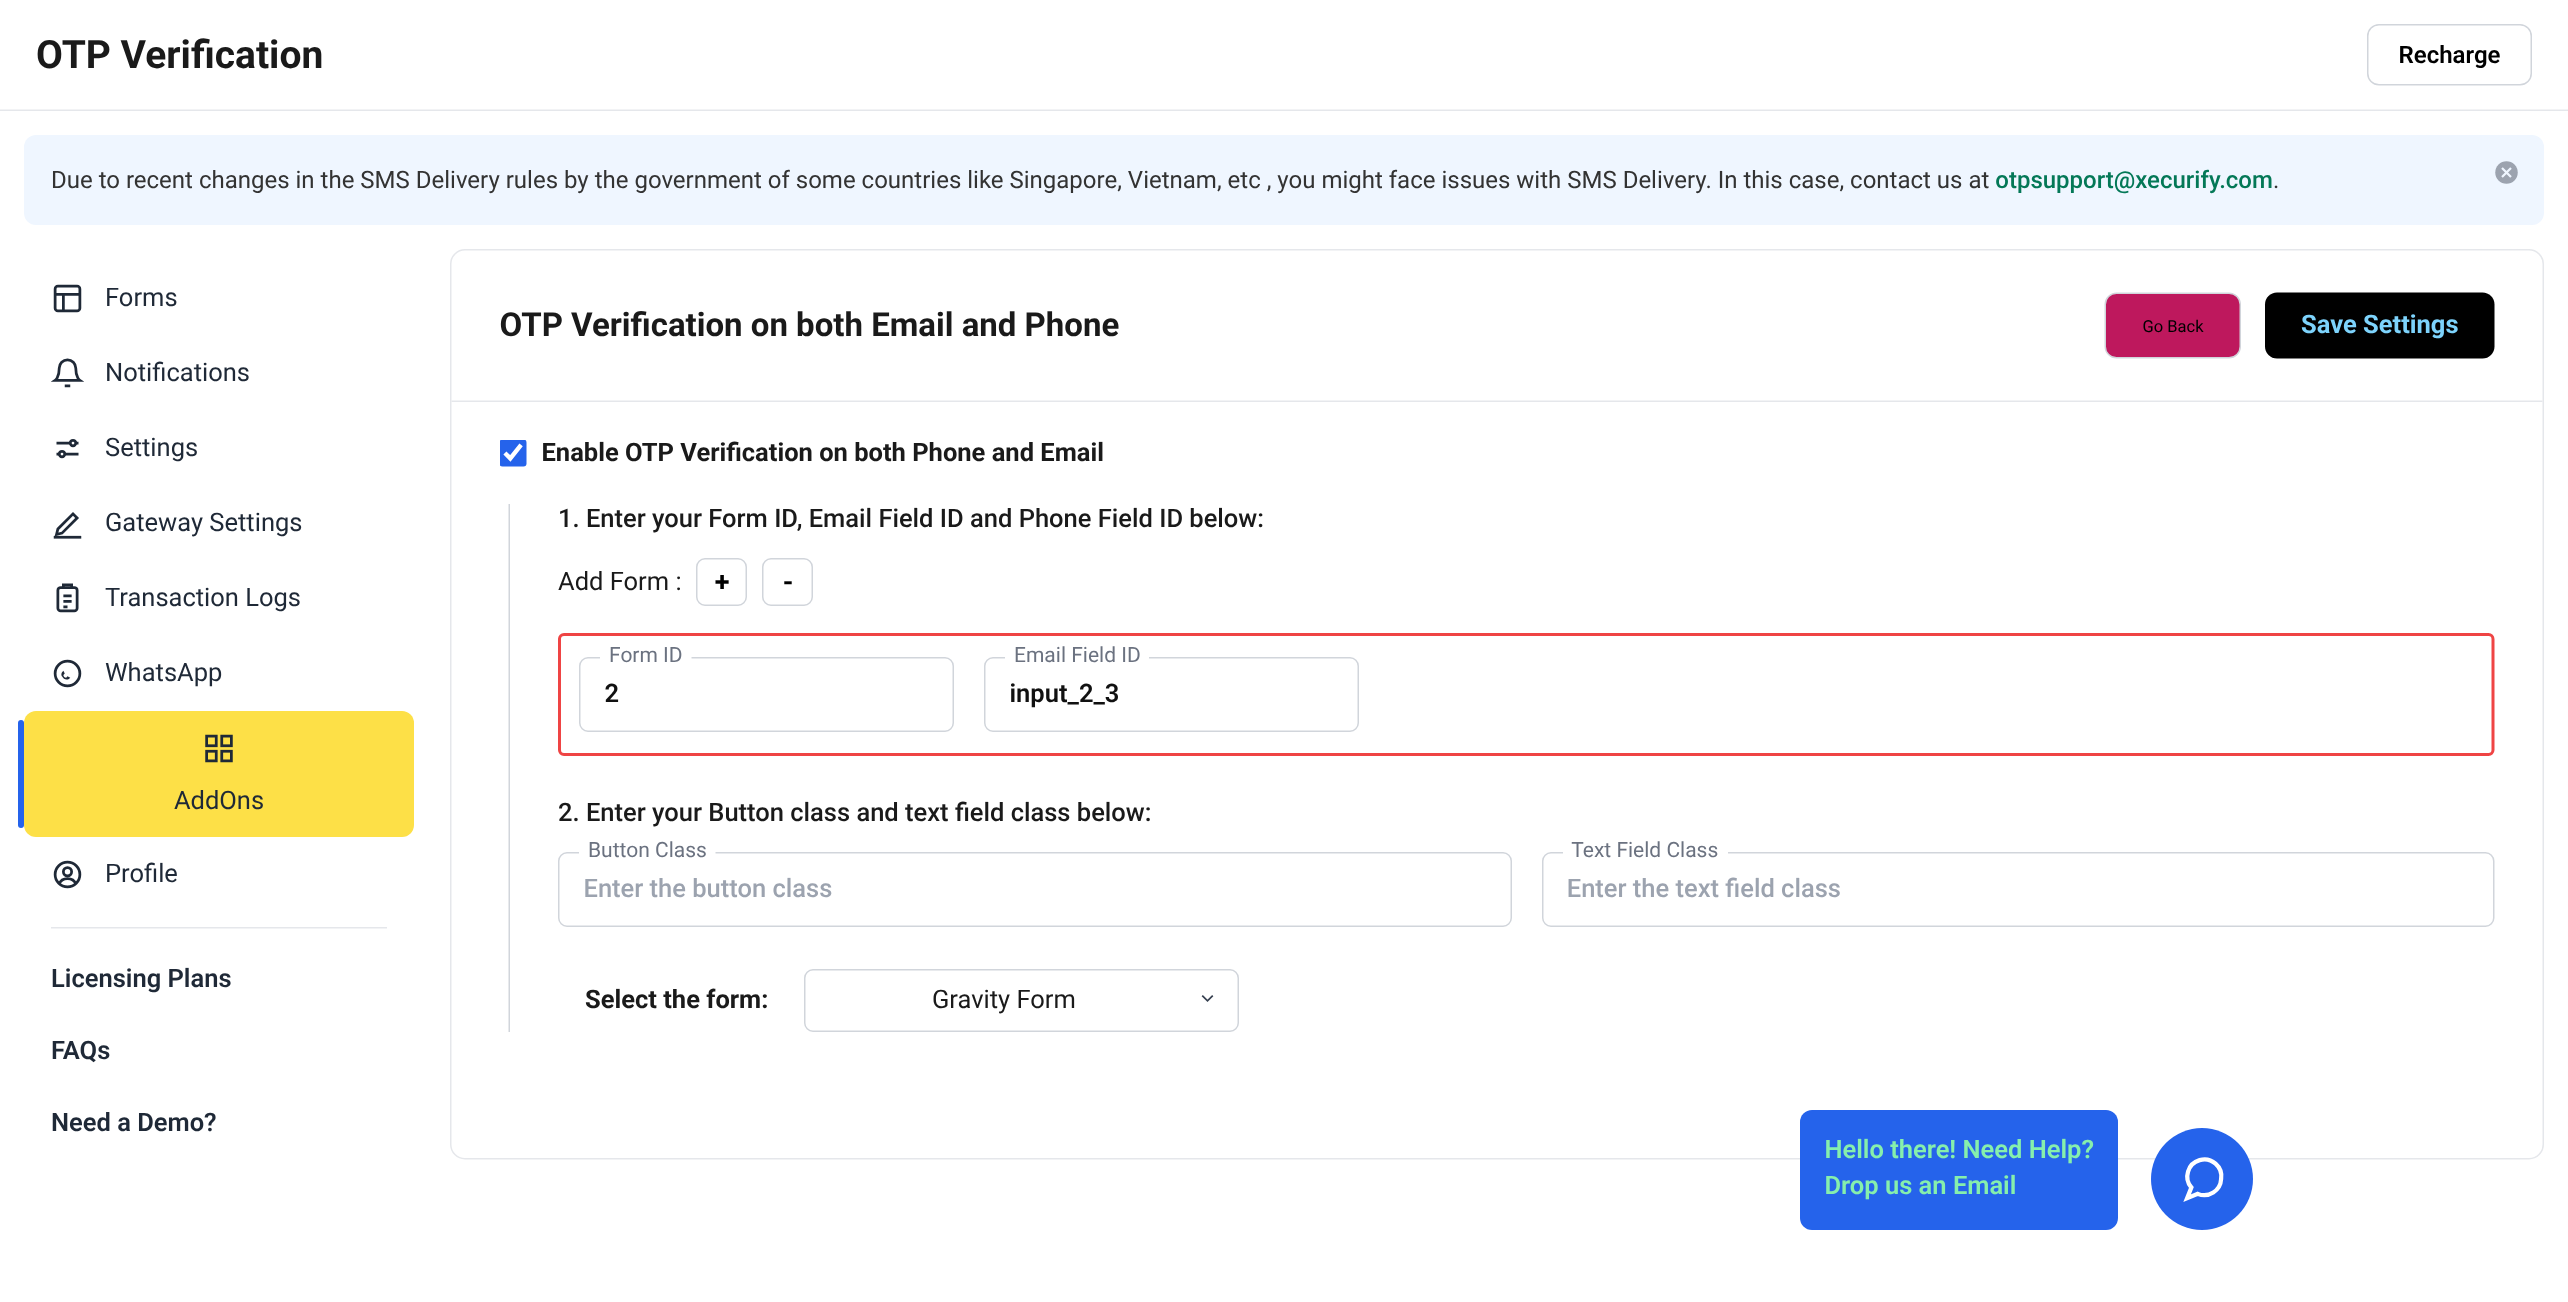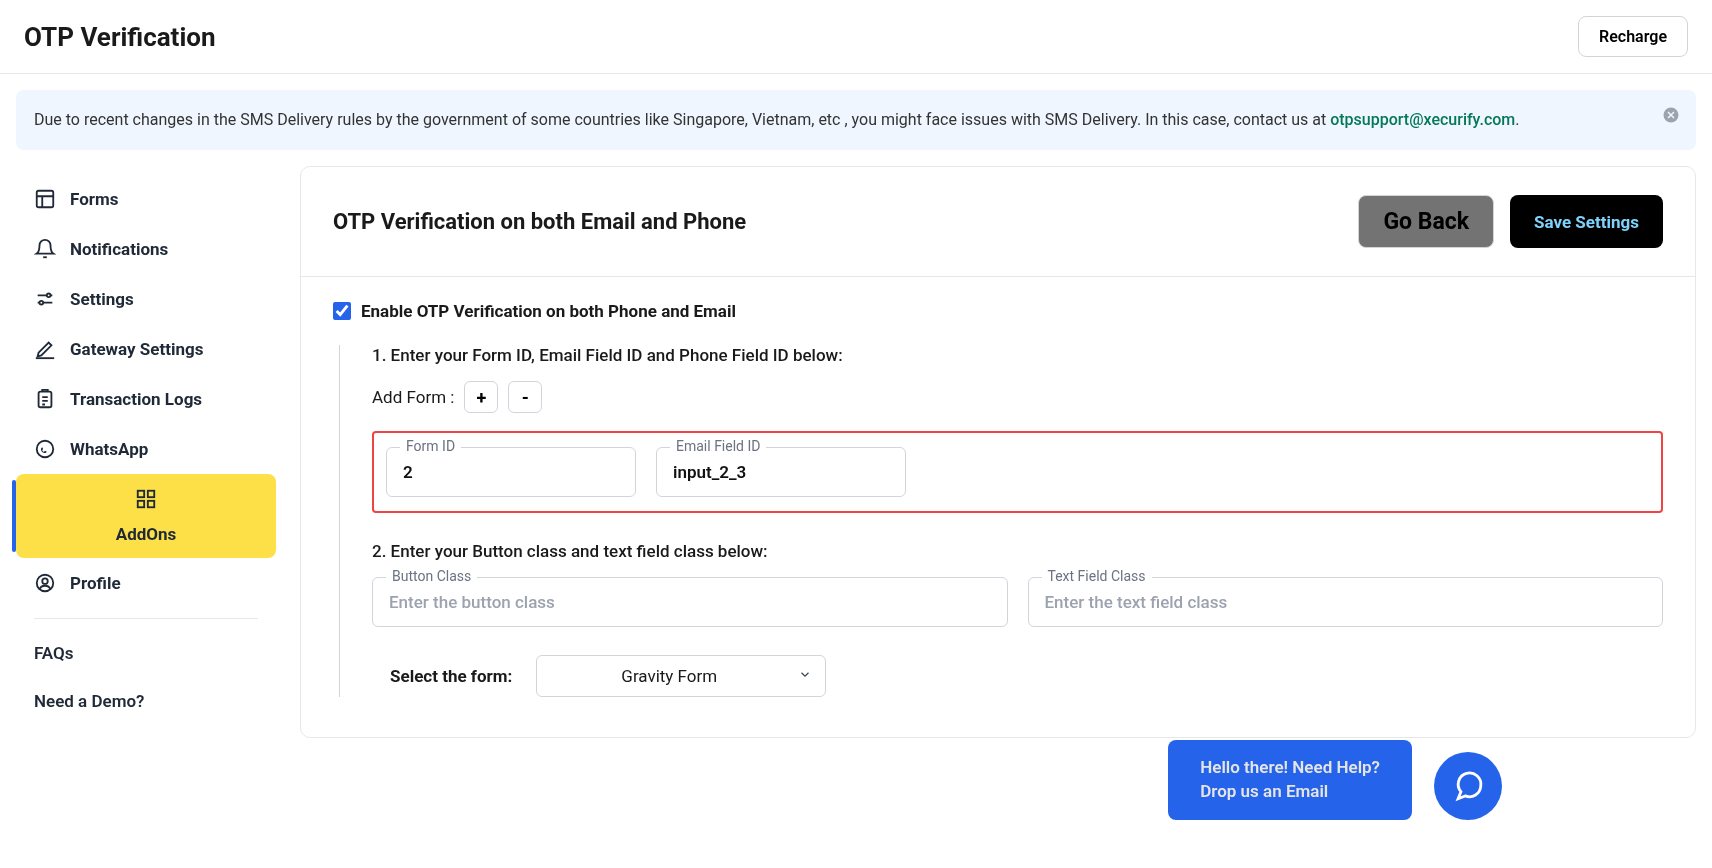--- a/index.html
+++ b/index.html
@@ -8,31 +8,31 @@
 .header h1 { font-size: 26px; font-weight: 700; }
 .header-right { display: flex; align-items: center; gap: 12px; }
 .quota-pill { display: flex; align-items: center; border: 1px solid #e5e7eb; border-radius: 999px; padding: 6px 10px 6px 16px; font-size: 15px; color: #333; gap: 8px; }
 .refresh-btn { width: 28px; height: 28px; border-radius: 50%; border: 1px solid #d1d5db; background: #fff; display: flex; align-items: center; justify-content: center; cursor: pointer; }
 .recharge-btn { border: 1px solid #d1d5db; background: #fff; border-radius: 8px; padding: 10px 20px; font-size: 16px; font-weight: 600; cursor: pointer; }
 .alert { background: #eff6ff; border-radius: 8px; margin: 16px 16px; padding: 18px 48px 18px 18px; position: relative; font-size: 16px; color: #333; line-height: 1.5; }
 .alert a { color: #047857; text-decoration: none; font-weight: 500; }
 .alert-close { position: absolute; right: 16px; top: 16px; color: #9ca3af; cursor: pointer; }
 .layout { display: flex; padding: 0 16px 40px; gap: 24px; }
 .sidebar { width: 260px; padding-top: 8px; }
-.nav-item { display: flex; align-items: center; gap: 14px; padding: 14px 18px; border-radius: 8px; font-size: 17px; font-weight: 700; color: #1f2937; cursor: pointer; position: relative; }
+.nav-item { display: flex; align-items: center; gap: 14px; padding: 14px 18px; border-radius: 8px; font-size: 17px; font-weight: 400; color: #1f2937; cursor: pointer; position: relative; }
 .nav-item.active { background: #fde047; flex-direction: column; }
 .nav-item.active::before { content: ""; position: absolute; left: -4px; top: 6px; bottom: 6px; width: 4px; background: #2563eb; border-radius: 2px; }
 .nav-icon { width: 22px; height: 22px; flex-shrink: 0; }
 .sidebar-divider { height: 1px; background: #e5e7eb; margin: 10px 18px; }
 .sidebar-link { padding: 14px 18px; font-size: 17px; font-weight: 600; color: #1f2937; cursor: pointer; }
 .main { flex: 1; border: 1px solid #e5e7eb; border-radius: 10px; background: #fff; }
 .main-header { display: flex; align-items: center; justify-content: space-between; padding: 28px 32px; border-bottom: 1px solid #e5e7eb; }
 .main-header h2 { font-size: 22px; font-weight: 700; }
 .main-header-actions { display: flex; gap: 16px; }
-.btn-outline { border: 1px solid #d1d5db; background: #737373; border-radius: 8px; padding: 12px 24px; font-size: 23px; font-weight: 700; cursor: pointer; }
+.btn-outline { border: 1px solid #d1d5db; background: #be185d; border-radius: 8px; padding: 12px 24px; font-size: 11px; font-weight: 400; cursor: pointer; }
 .btn-primary { background: #000; color: #7dd3fc; border: none; border-radius: 8px; padding: 12px 24px; font-size: 17px; font-weight: 700; cursor: pointer; }
 .main-body { padding: 24px 32px 40px; }
 .checkbox-row { display: flex; align-items: center; gap: 10px; margin-bottom: 24px; }
 .checkbox-row input { width: 18px; height: 18px; accent-color: #2563eb; }
 .checkbox-row label { font-size: 17px; font-weight: 700; }
 .steps { border-left: 1px solid #d1d5db; padding-left: 32px; margin-left: 6px; }
 .step-title { font-size: 17px; font-weight: 500; margin-bottom: 16px; }
 .add-form-row { display: flex; align-items: center; gap: 10px; margin-bottom: 18px; font-size: 17px; }
 .small-btn { width: 34px; height: 32px; border: 1px solid #d1d5db; background: #fff; border-radius: 6px; font-size: 18px; font-weight: 700; cursor: pointer; }
 .highlight-box { border: 2px solid #ef4444; border-radius: 4px; padding: 14px 12px; display: flex; gap: 20px; margin-bottom: 28px; }
@@ -41,21 +41,21 @@
 .floating-label { position: absolute; top: -9px; left: 14px; background: #fff; padding: 0 6px; font-size: 14px; color: #6b7280; }
 .text-input { width: 100%; border: 1px solid #d1d5db; border-radius: 6px; padding: 14px 16px; font-size: 17px; font-weight: 600; color: #111; outline: none; }
 .text-input::placeholder { color: #9ca3af; font-weight: 500; }
 .row-two { display: flex; gap: 20px; margin-bottom: 28px; }
 .row-two .field-wrap { flex: 1; }
 .select-row { display: flex; align-items: center; gap: 24px; margin-left: 18px; }
 .select-row label { font-size: 17px; font-weight: 700; }
 .select-wrap { position: relative; width: 290px; }
 .select-input { width: 100%; border: 1px solid #d1d5db; border-radius: 6px; padding: 10px 40px 10px 16px; font-size: 17px; text-align: center; background: #fff; cursor: pointer; appearance: none; }
 .select-caret { position: absolute; right: 14px; top: 50%; transform: translateY(-50%); pointer-events: none; color: #374151; }
-.help-bubble { position: fixed; right: 300px; bottom: 48px; background: #2563eb; color: #e5e5e5; border-radius: 8px; padding: 16px 32px; font-size: 17px; font-weight: 600; line-height: 1.4; cursor: pointer; }
+.help-bubble { position: fixed; right: 300px; bottom: 48px; background: #2563eb; color: #86efac; border-radius: 8px; padding: 16px 16px; font-size: 17px; font-weight: 600; line-height: 1.4; cursor: pointer; }
 .chat-fab { position: fixed; right: 210px; bottom: 48px; width: 68px; height: 68px; border-radius: 50%; background: #2563eb; display: flex; align-items: center; justify-content: center; cursor: pointer; }
 </style>
 </head>
 <body>
 
 <div class="header">
   <h1>OTP Verification</h1>
   <div class="header-right">
     <button class="recharge-btn">Recharge</button>
   </div>
@@ -128,20 +128,21 @@
     </div>
     <div class="nav-item">
       <svg class="nav-icon" viewBox="0 0 24 24" fill="none" stroke="#1f2937" stroke-width="2">
           <circle cx="12" cy="12" r="9"></circle>
           <circle cx="12" cy="10" r="3"></circle>
           <path d="M6 19c1-3 4-4 6-4s5 1 6 4"></path>
         </svg>
       <span>Profile</span>
     </div>
     <div class="sidebar-divider"></div>
+    <div class="sidebar-link">Licensing Plans</div>
     <div class="sidebar-link">FAQs</div>
     <div class="sidebar-link">Need a Demo?</div>
   </div>
 
   <div class="main">
     <div class="main-header">
       <h2>OTP Verification on both Email and Phone</h2>
       <div class="main-header-actions">
         <button class="btn-outline">Go Back</button>
         <button class="btn-primary">Save Settings</button>

